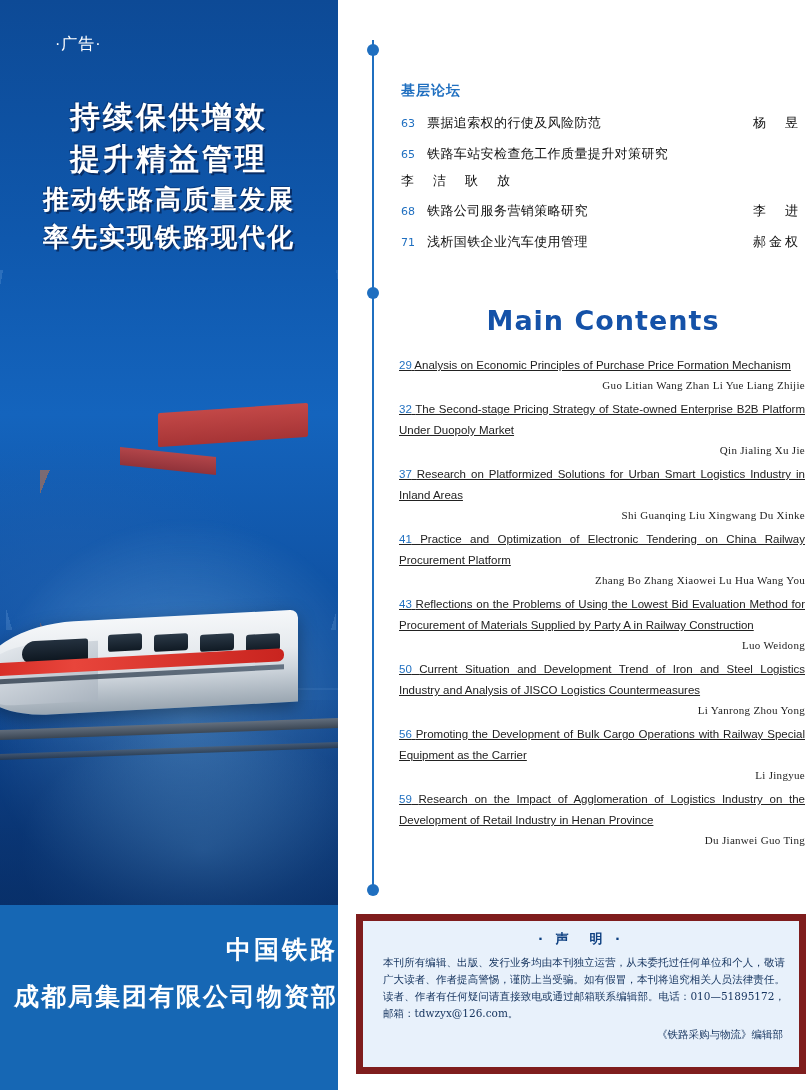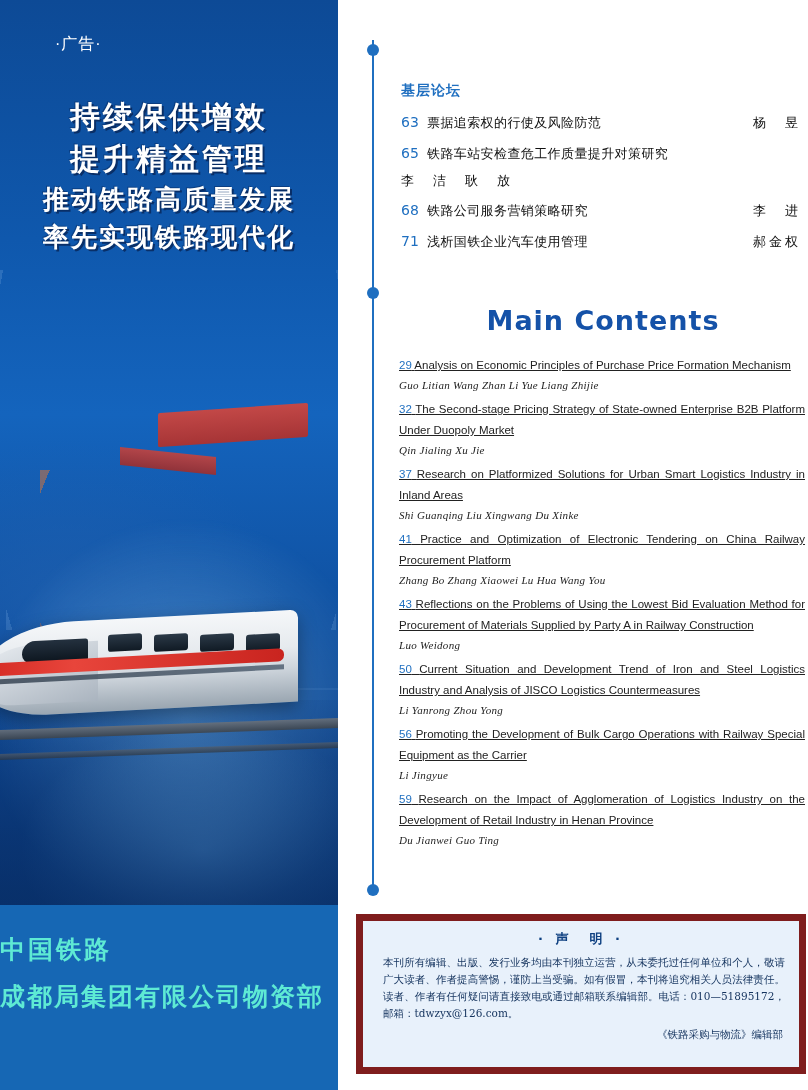--- a/index.html
+++ b/index.html
@@ -202,22 +202,22 @@
     line-height: 38px;
     letter-spacing: 2px;
   }
   .ad-footer {
     position: absolute;
     left: 0;
     bottom: 0;
     width: 338px;
     height: 185px;
     background: #1667b4;
-    color: #5eead4;
-    text-align: left;
+    color: #ffffff;
+    text-align: right;
   }
   .ad-footer .f1 {
     font-family: "DejaVu Sans", sans-serif;
     font-weight: bold;
     font-size: 25px;
     letter-spacing: 3px;
     margin-top: 28px;
   }
   .ad-footer .f2 {
     font-family: "DejaVu Sans", sans-serif;
@@ -274,21 +274,21 @@
   }
   .cn-row {
     position: relative;
     display: flex;
     align-items: baseline;
     margin-bottom: 13px;
     font-family: "DejaVu Sans", sans-serif;
   }
   .cn-page {
     color: #1f6fc0;
-    font-size: 14px;
+    font-size: 11px;
     width: 26px;
     flex: 0 0 26px;
   }
   .cn-title {
     color: #111111;
     font-size: 13px;
     letter-spacing: .4px;
     flex: 1 1 auto;
   }
   .cn-author {
@@ -341,23 +341,23 @@
   .en-line .pg {
     color: #1f6fc0;
     font-weight: normal;
   }
   .en-line.last {
     text-align-last: left;
     text-decoration: underline;
   }
   .en-authors {
     font-family: "Liberation Serif", serif;
-    font-style: italic;
     font-size: 11px;
     color: #222222;
+    text-align: right;
     line-height: 19px;
     letter-spacing: .3px;
     margin-bottom: 2px;
   }
 
   
   .notice {
     position: absolute;
     left: 356px;
     top: 914px;

